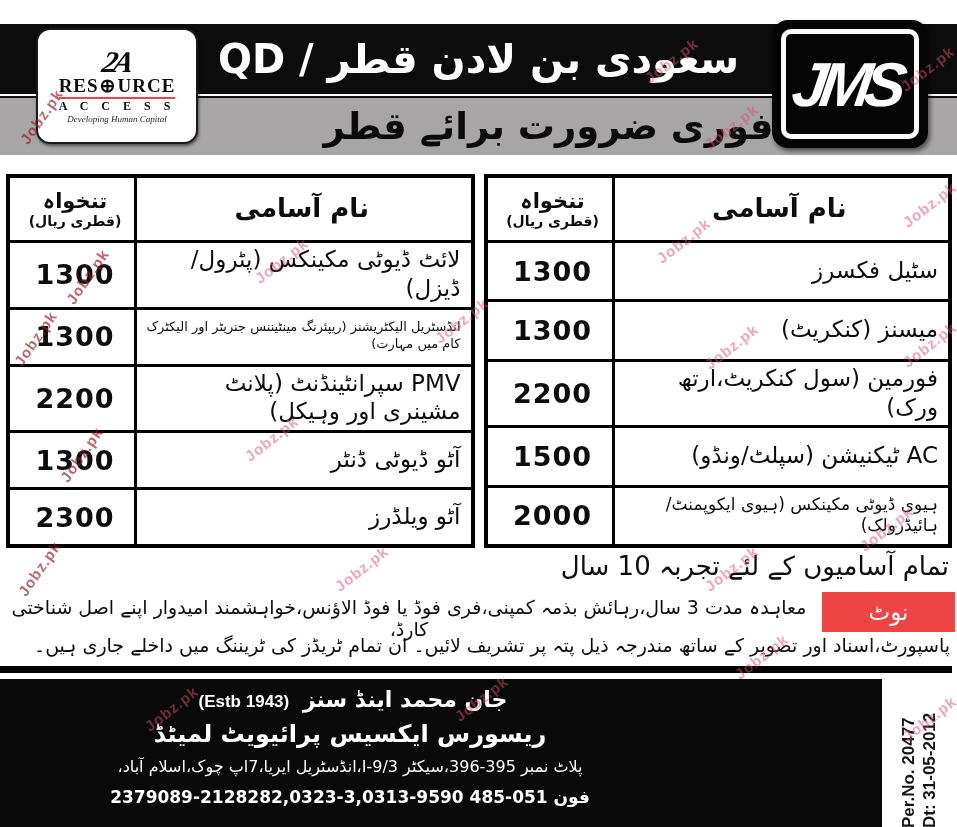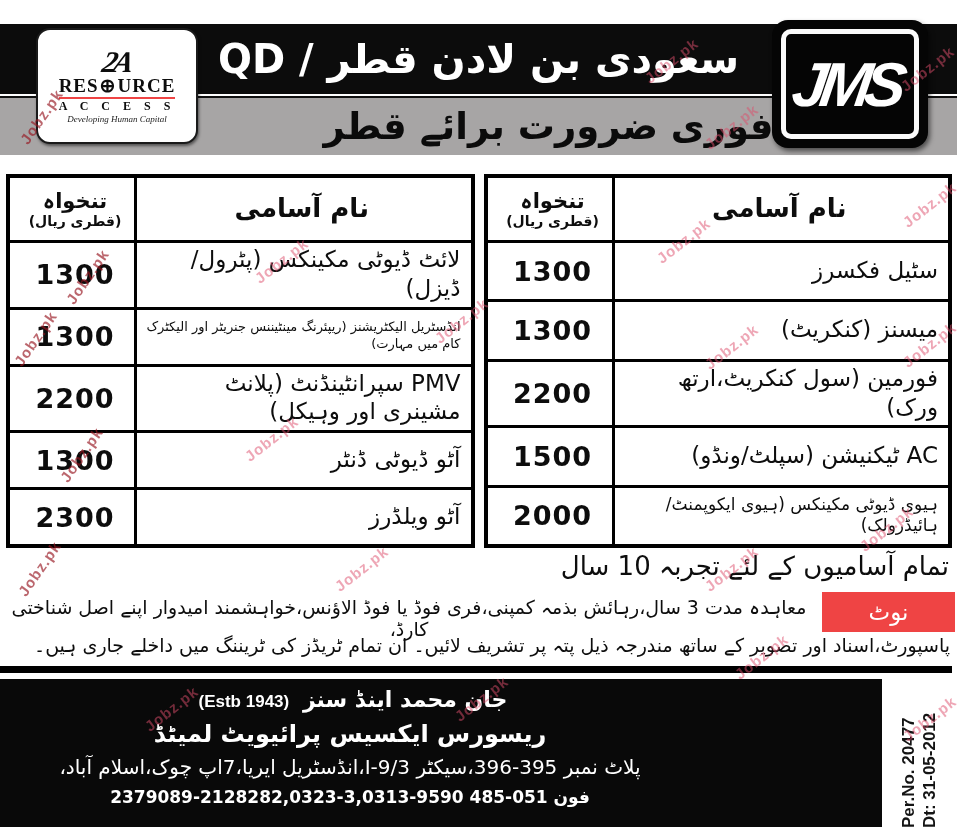--- a/index.html
+++ b/index.html
@@ -92,21 +92,21 @@
   .note-line2{position:absolute;left:2px;top:634px;width:948px;text-align:right;direction:rtl;
               font-size:19px;z-index:2;}
   .divider{position:absolute;left:0;top:666px;width:952px;height:7px;background:#000;z-index:2;}
 
   
   .footer{position:absolute;left:0;top:679px;width:882px;height:148px;background:#090909;z-index:2;}
   .footer-inner{width:700px;margin-top:5px;text-align:center;color:#fff;}
   .f-line1{direction:rtl;font-size:22px;font-weight:bold;line-height:32px;}
   .f-line1 .estb{font:bold 17px "Liberation Sans",sans-serif;direction:ltr;unicode-bidi:embed;padding:0 6px;}
   .f-line2{direction:rtl;font-size:24px;font-weight:bold;line-height:36px;}
-  .f-line3{direction:rtl;font-size:20px;line-height:30px;}
+  .f-line3{direction:rtl;font-size:16px;line-height:30px;}
   .f-line4{direction:rtl;font-size:17px;font-weight:bold;line-height:30px;}
 
   .vref{position:absolute;left:843px;top:729px;width:154px;height:44px;transform:rotate(-90deg);
         z-index:4;font-family:"Liberation Sans",sans-serif;color:#141414;}
   .vref .l{font-size:17px;font-weight:bold;line-height:21px;white-space:nowrap;}
 </style>
 </head>
 <body>
 
 <div class="page">

